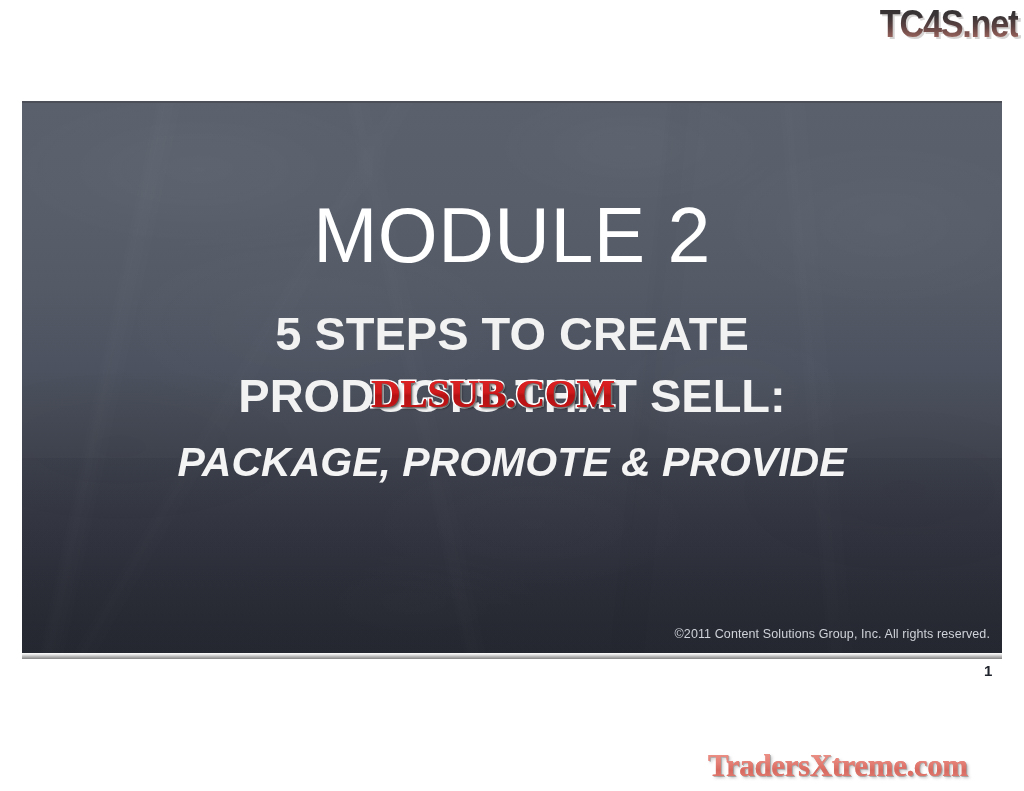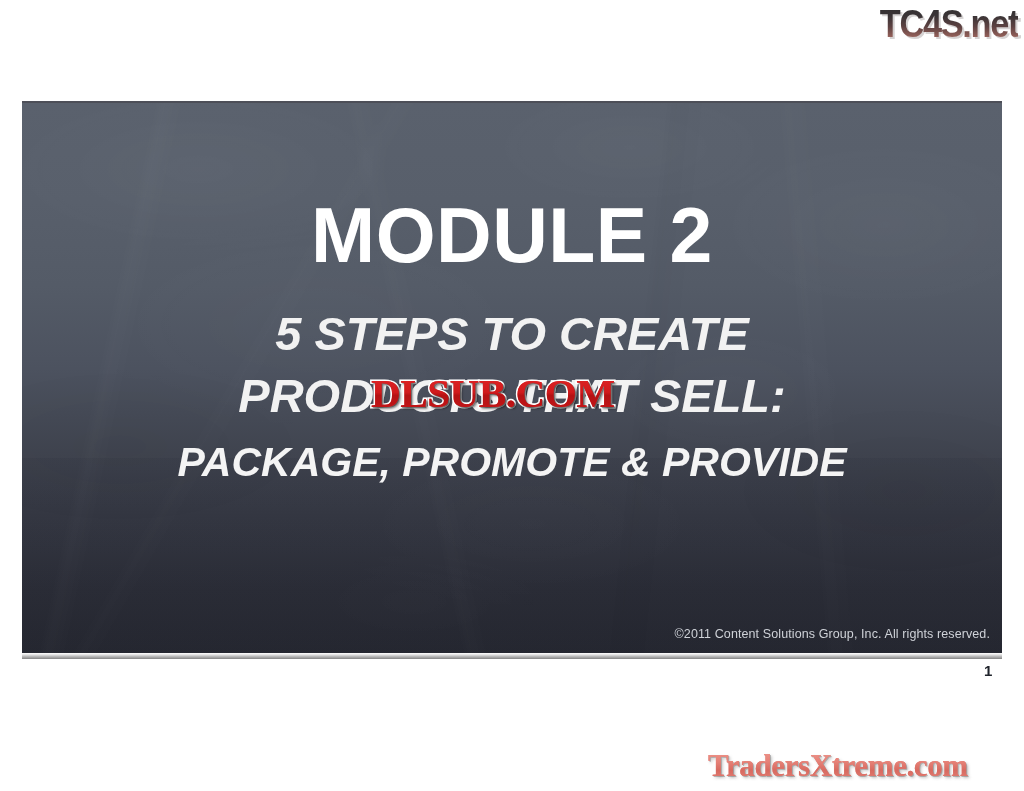--- a/index.html
+++ b/index.html
@@ -140,41 +140,40 @@
     position: absolute;
     inset: 0;
     display: flex;
     flex-direction: column;
     align-items: center;
   }
   .slide-title {
     margin-top: 90px;
     color: #ffffff;
     font-family: "Liberation Sans", sans-serif;
-    font-weight: bold;
+    font-weight: normal;
     font-size: 77px;
     line-height: 84px;
     letter-spacing: 0.5px;
     text-align: center;
     white-space: nowrap;
   }
   .slide-subtitle {
     margin-top: 26px;
     color: #f2f2f2;
     font-family: "Liberation Sans", sans-serif;
     font-weight: bold;
     font-size: 47px;
     line-height: 62px;
     text-align: center;
     width: 900px;
   }
   .slide-subtitle .line-a,
   .slide-subtitle .line-b {
     display: block;
-    font-style: italic;
   }
   .slide-tagline {
     margin-top: 10px;
     color: #f4f4f4;
     font-family: "Liberation Sans", sans-serif;
     font-weight: bold;
     font-size: 41px;
     line-height: 50px;
     text-align: center;
     white-space: nowrap;

